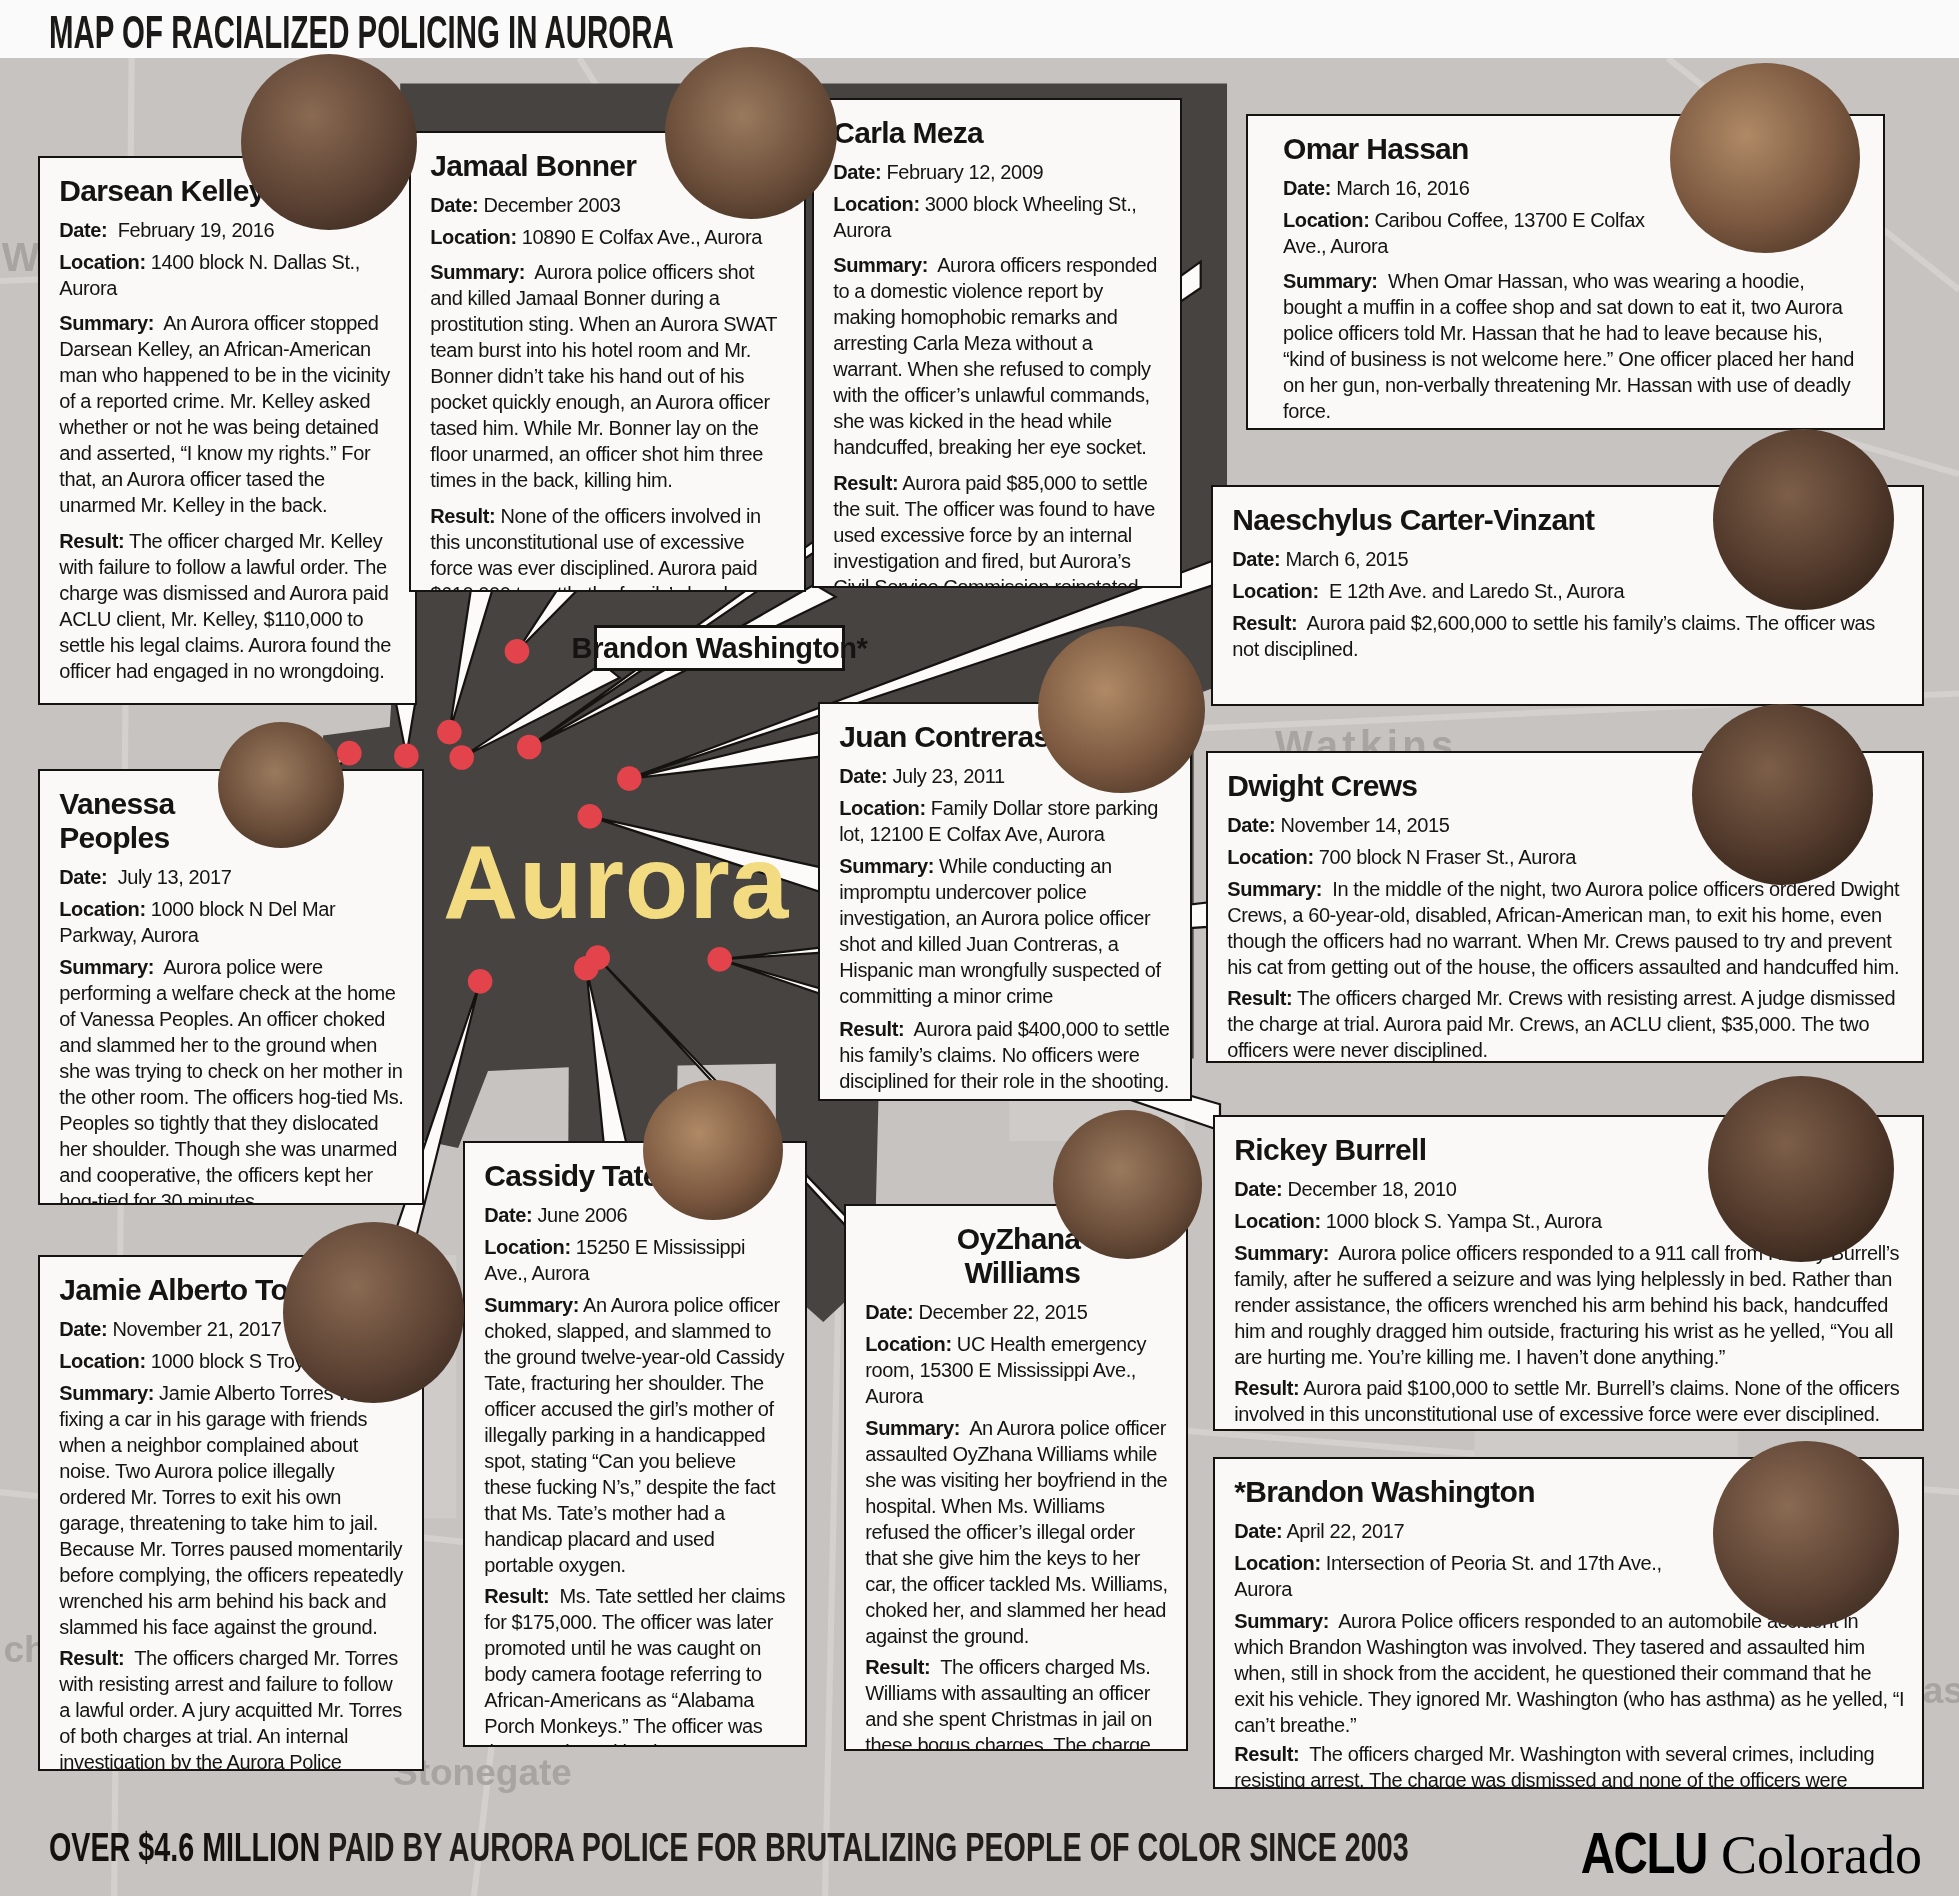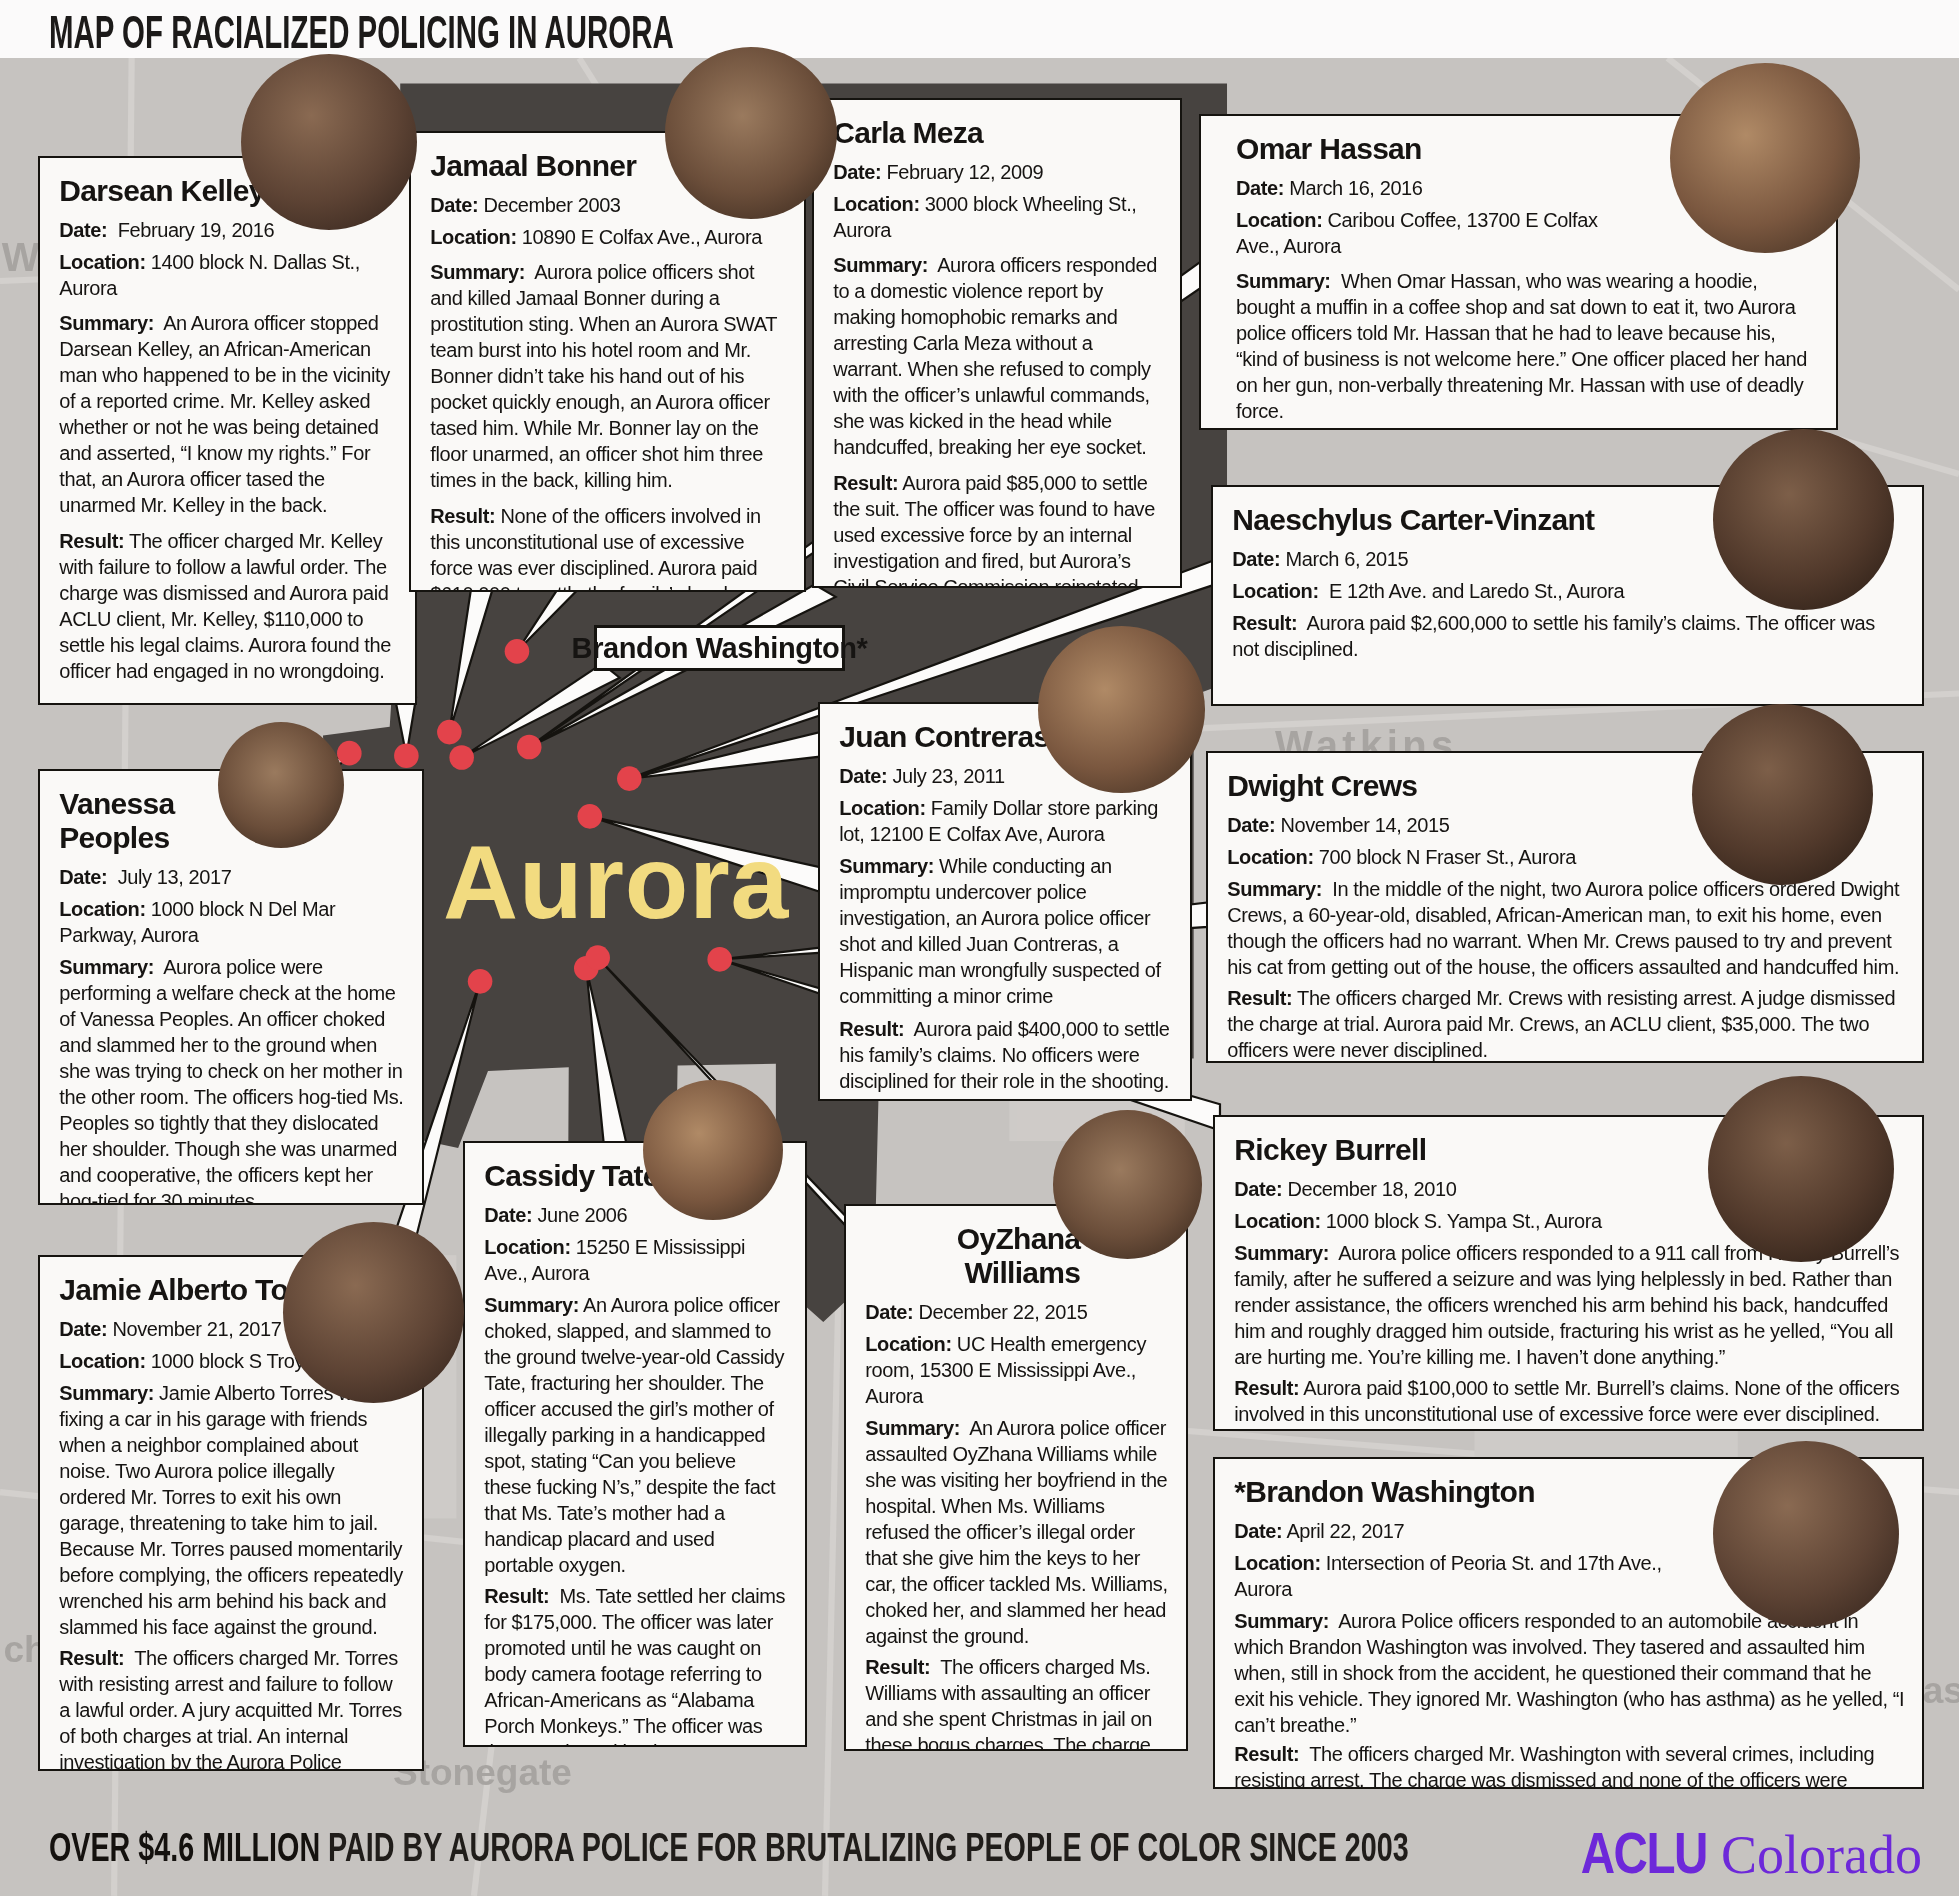--- a/index.html
+++ b/index.html
@@ -31,21 +31,21 @@
   .photo{position:absolute;border-radius:50%;z-index:3;}
   .p-a{background:radial-gradient(circle at 40% 35%,#8a6a52 0%,#5d4334 55%,#2e2019 100%);}
   .p-b{background:radial-gradient(circle at 45% 40%,#9a7a5e 0%,#6b4e3a 55%,#33241a 100%);}
   .p-c{background:radial-gradient(circle at 40% 38%,#b08a66 0%,#7a573f 55%,#3a2a1e 100%);}
   .p-d{background:radial-gradient(circle at 42% 36%,#7d5f49 0%,#51392b 55%,#241912 100%);}
   
   #footer-stat{position:absolute;left:49px;top:1824px;z-index:2;font-size:41px;font-weight:700;
                color:#14110e;white-space:nowrap;transform:scaleX(.70);transform-origin:left top;}
   #footer-stat .rest{font-weight:700;color:#201d1a;}
   #aclu-logo{position:absolute;right:37px;top:1819px;z-index:2;display:flex;align-items:baseline;
-             gap:14px;color:#6d28d9;}
+             gap:14px;color:#000000;}
   #aclu-acronym{font-size:58px;font-weight:700;transform:scaleX(.82);transform-origin:right bottom;
                 letter-spacing:-1.8px;}
   #aclu-region{font-family:"Liberation Serif",serif;font-size:54px;font-weight:400;}
 </style>
 </head>
 <body>
 
 <div id="stage">
 
   <svg id="map-svg" width="1959" height="1896" viewBox="0 0 2232 2160">
@@ -133,21 +133,21 @@
   </div>
 
   <div class="card" style="left:812px;top:98px;width:370px;height:490px;">
     <div class="name hdr">Carla Meza</div>
     <div class="field hdr"><span class="b">Date:</span> <span>February 12, 2009</span></div>
     <div class="field hdr"><span class="b">Location:</span> <span>3000 block Wheeling St., Aurora</span></div>
     <div class="para"><span class="b">Summary:</span>&nbsp; <span>Aurora officers responded to a domestic violence report by making homophobic remarks and arresting Carla Meza without a warrant. When she refused to comply with the officer’s unlawful commands, she was kicked in the head while handcuffed, breaking her eye socket.</span></div>
     <div class="para"><span class="b">Result:</span> <span>Aurora paid $85,000 to settle the suit. The officer was found to have used excessive force by an internal investigation and fired, but Aurora’s Civil Service Commission reinstated him and awarded back pay.</span></div>
   </div>
 
-  <div class="card wide" style="left:1199px;top:114px;width:639px;height:316px;padding-left:35px;">
+  <div class="card wide" style="left:1246px;top:114px;width:639px;height:316px;padding-left:35px;">
     <div class="name hdr">Omar Hassan</div>
     <div class="field hdr"><span class="b">Date:</span> <span>March 16, 2016</span></div>
     <div class="field hdr"><span class="b">Location:</span> <span>Caribou Coffee, 13700 E Colfax Ave., Aurora</span></div>
     <div class="para"><span class="b">Summary:</span>&nbsp; <span>When Omar Hassan, who was wearing a hoodie, bought a muffin in a coffee shop and sat down to eat it, two Aurora police officers told Mr. Hassan that he had to leave because his, “kind of business is not welcome here.” One officer placed her hand on her gun, non-verbally threatening Mr. Hassan with use of deadly force.</span></div>
     <div class="para"><span class="b">Result:</span> <span>Aurora paid $40,000 to Mr. Hassan, an ACLU client. None of the officers involved were ever disciplined for their actions.</span></div>
   </div>
 
   <div class="card wide" style="left:1211px;top:485px;width:713px;height:221px;">
     <div class="name hdr">Naeschylus Carter-Vinzant</div>
     <div class="field hdr"><span class="b">Date:</span> <span>March 6, 2015</span></div>

